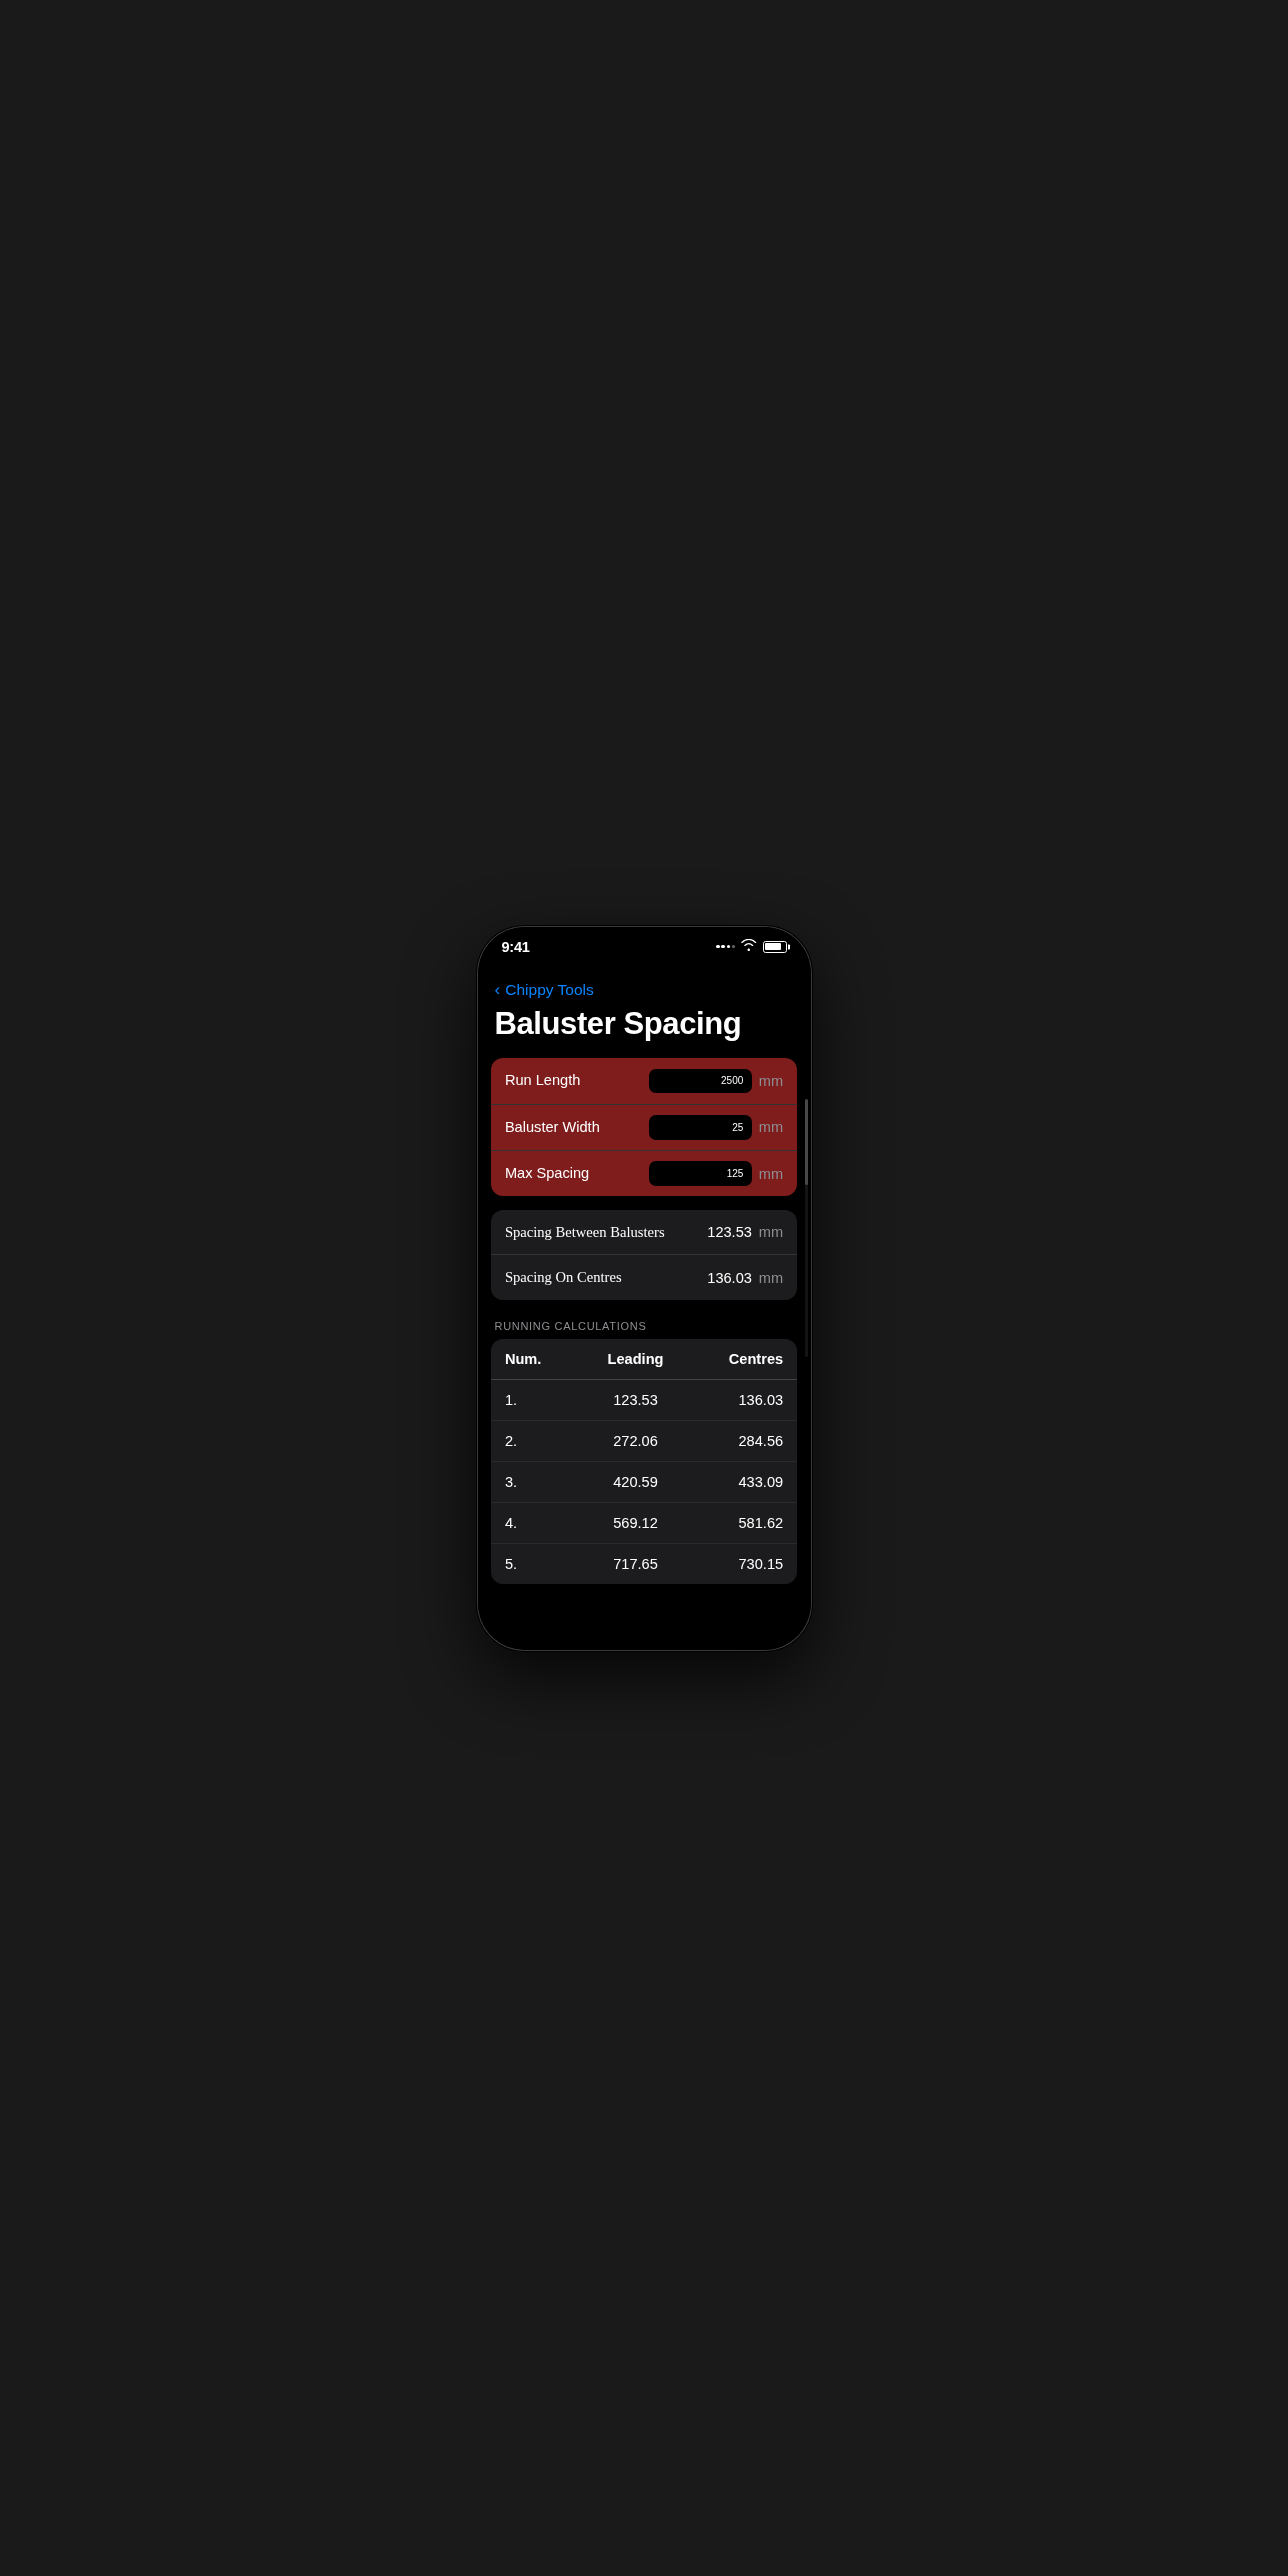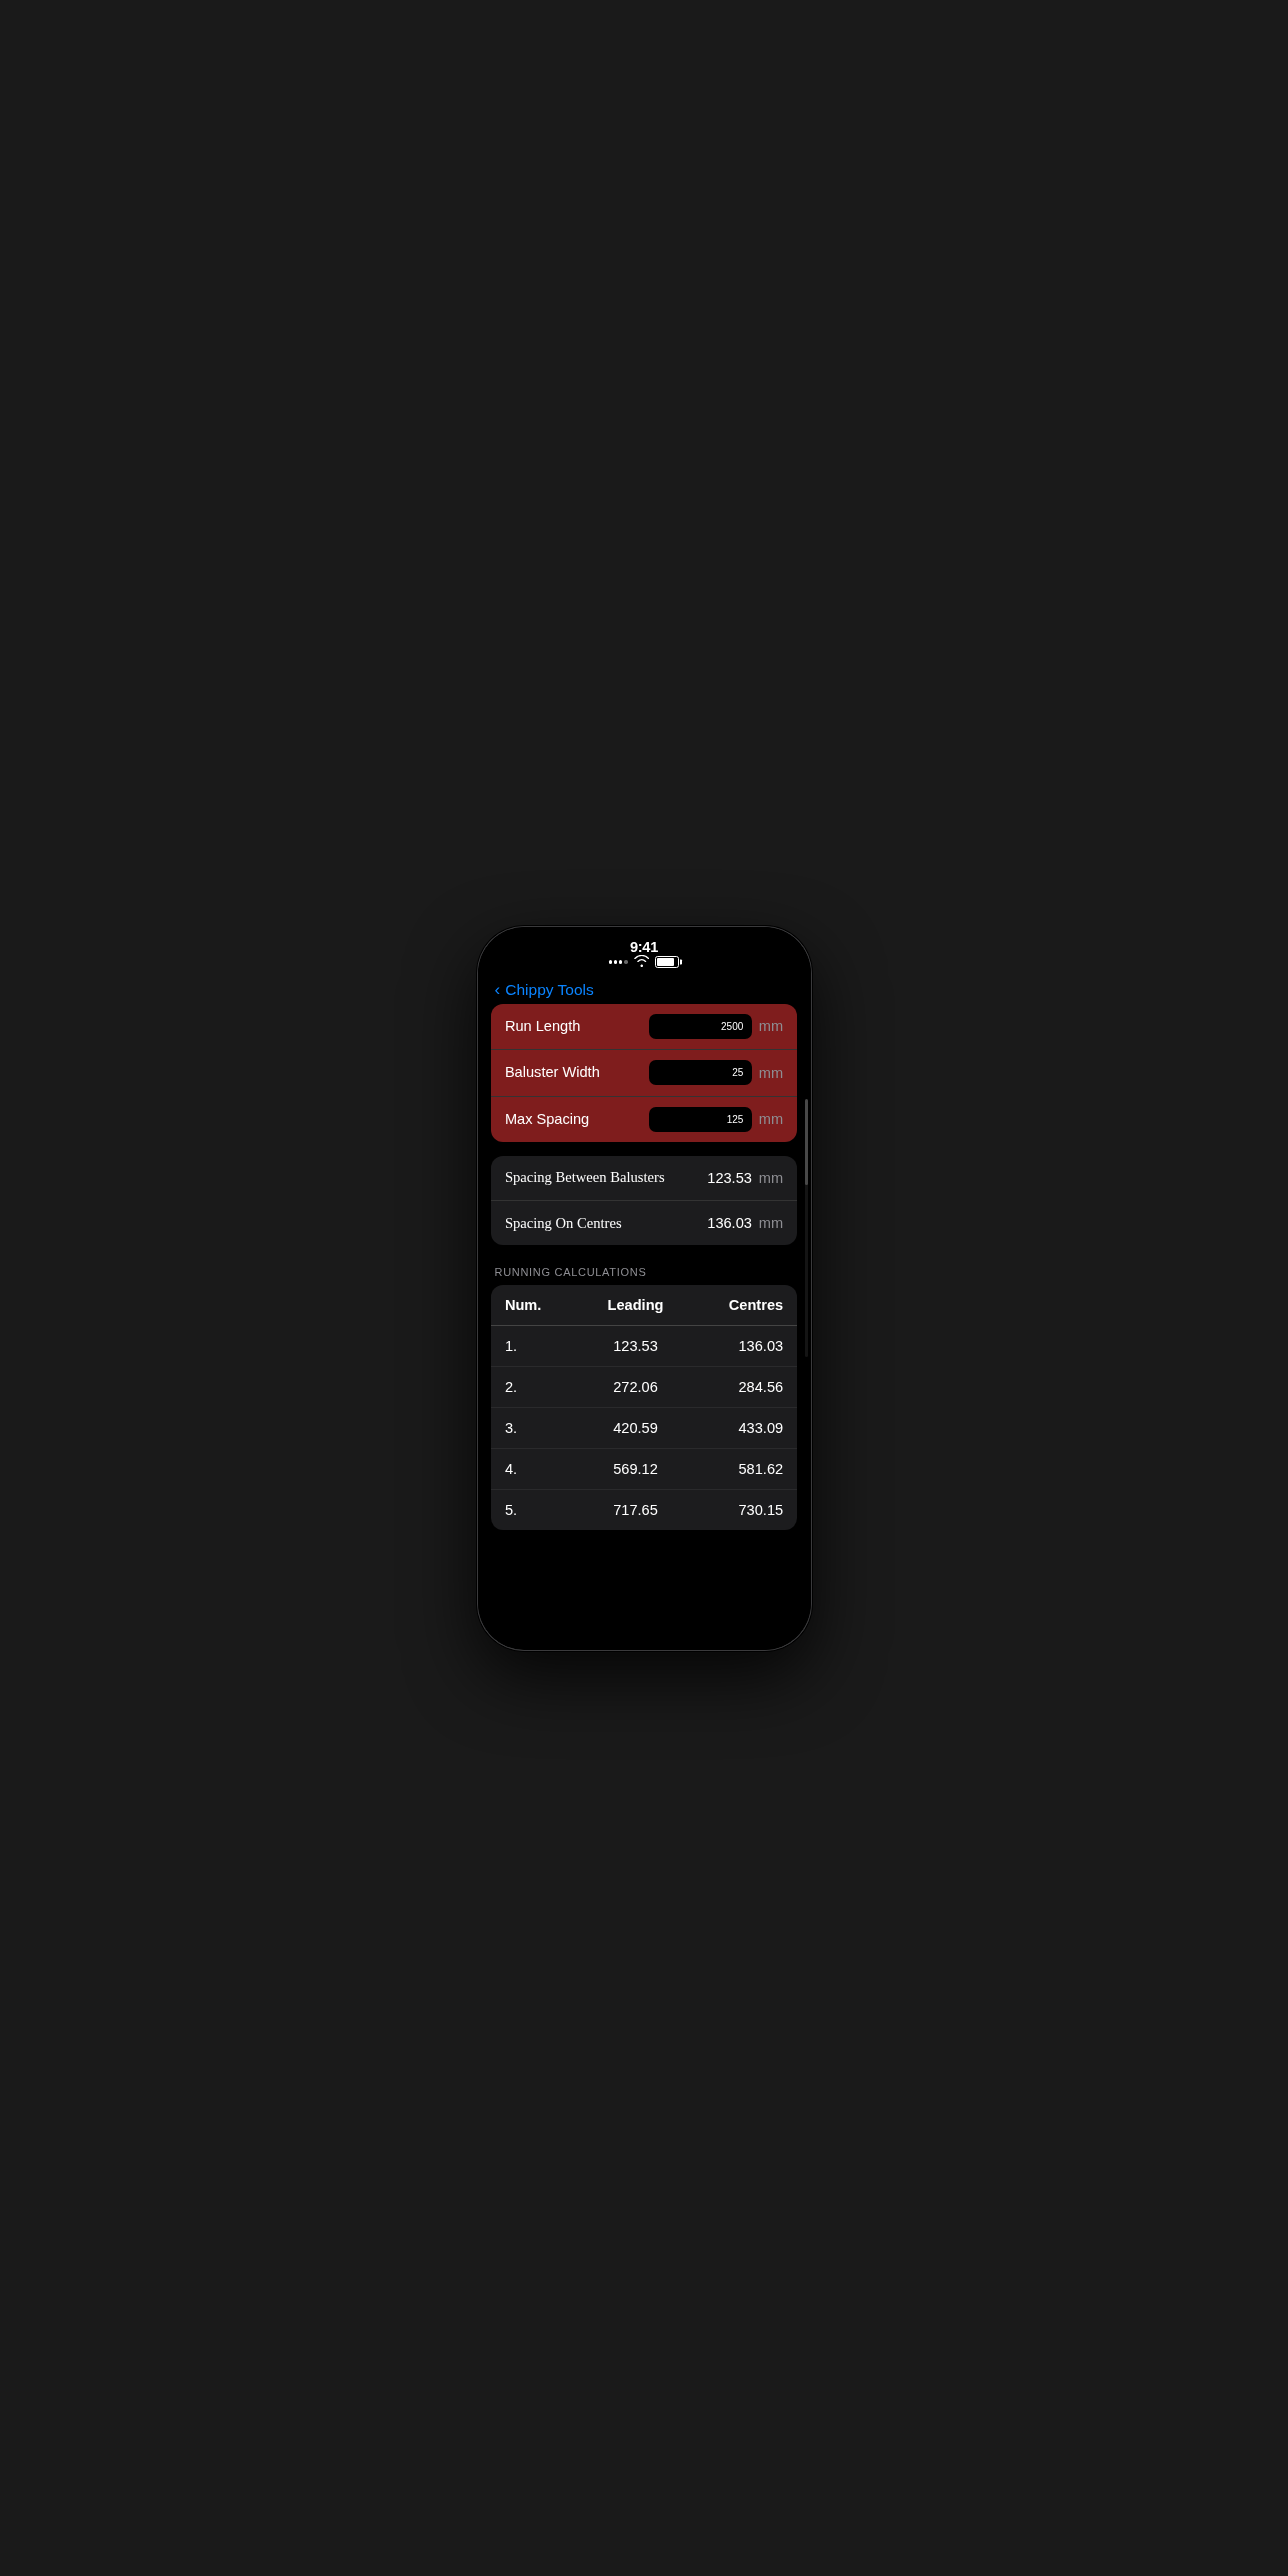--- a/index.html
+++ b/index.html
@@ -337,21 +337,21 @@
       border-radius: 1.7px;
     }
   </style>
 </head>
 <body>
 
 <div class="phone-outer">
   <div class="phone-screen">
     <div class="dynamic-island"></div>
 
-    <div style="position:absolute;top:0;left:0;right:0;z-index:20;background:#000;padding:12px 24px 6.9px;display:flex;justify-content:space-between;align-items:center;flex-direction:column;">
+    <div style="position:absolute;top:0;left:0;right:0;z-index:20;background:#000;padding:12px 24px 6.9px;display:flex;justify-content:space-between;align-items:center;">
       <span style="font-size:14.6px;font-weight:600;color:#fff;letter-spacing:-0.3px;">9:41</span>
       <div style="display:flex;align-items:center;gap:6px;">
         <div style="display:flex;gap:1.7px;align-items:center;">
           <div style="width:3.4px;height:3.4px;background:#fff;border-radius:50%;"></div>
           <div style="width:3.4px;height:3.4px;background:#fff;border-radius:50%;"></div>
           <div style="width:3.4px;height:3.4px;background:#fff;border-radius:50%;"></div>
           <div style="width:3.4px;height:3.4px;background:#666;border-radius:50%;"></div>
         </div>
         <div>
           <svg width="15.5" height="12" viewBox="0 0 18 14" fill="none">
@@ -368,20 +368,21 @@
     </div>
 
     <div class="scroll-content">
       <div class="top-spacer"></div>
 
       <div class="nav-back">
         <span class="nav-back-chevron">‹</span>
         <span class="nav-back-label">Chippy Tools</span>
       </div>
 
+      <div class="page-title">Baluster Spacing</div>
 
       <div class="card">
 
         <div class="field-row">
           <span class="field-label">Run Length</span>
           <div class="field-input-wrap">
             <input type="text" class="field-input" value="2500" style="">
             <span class="field-unit">mm</span>
           </div>
         </div>

